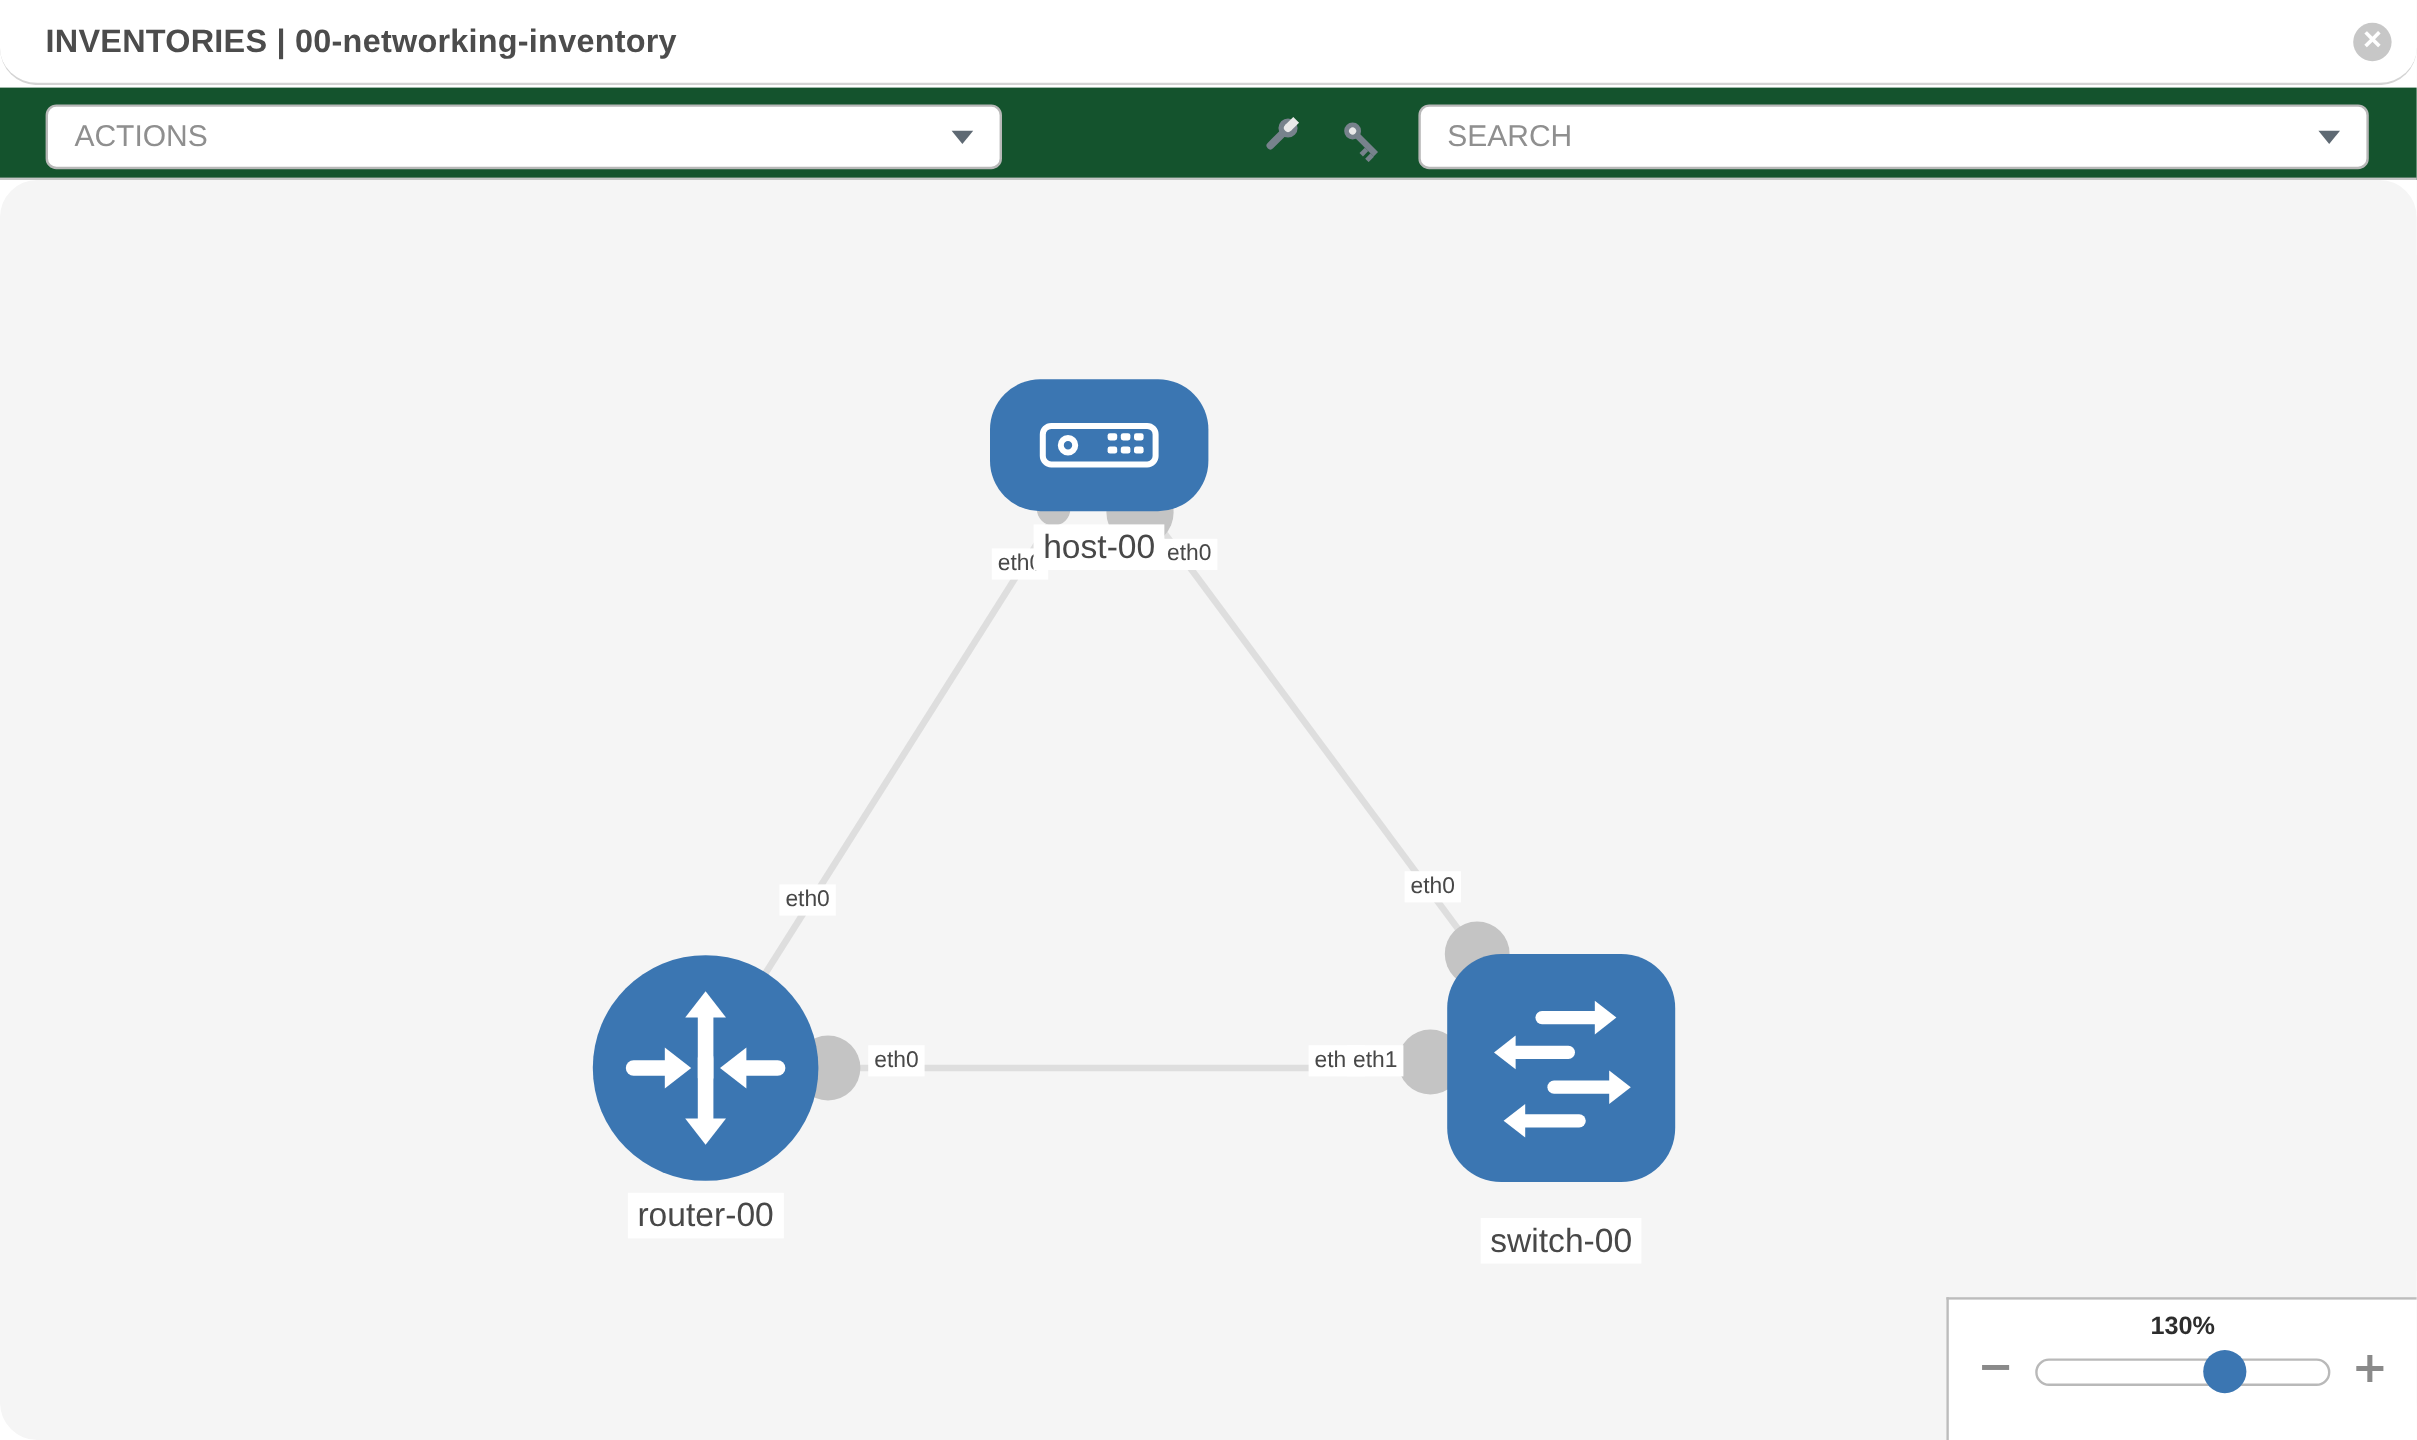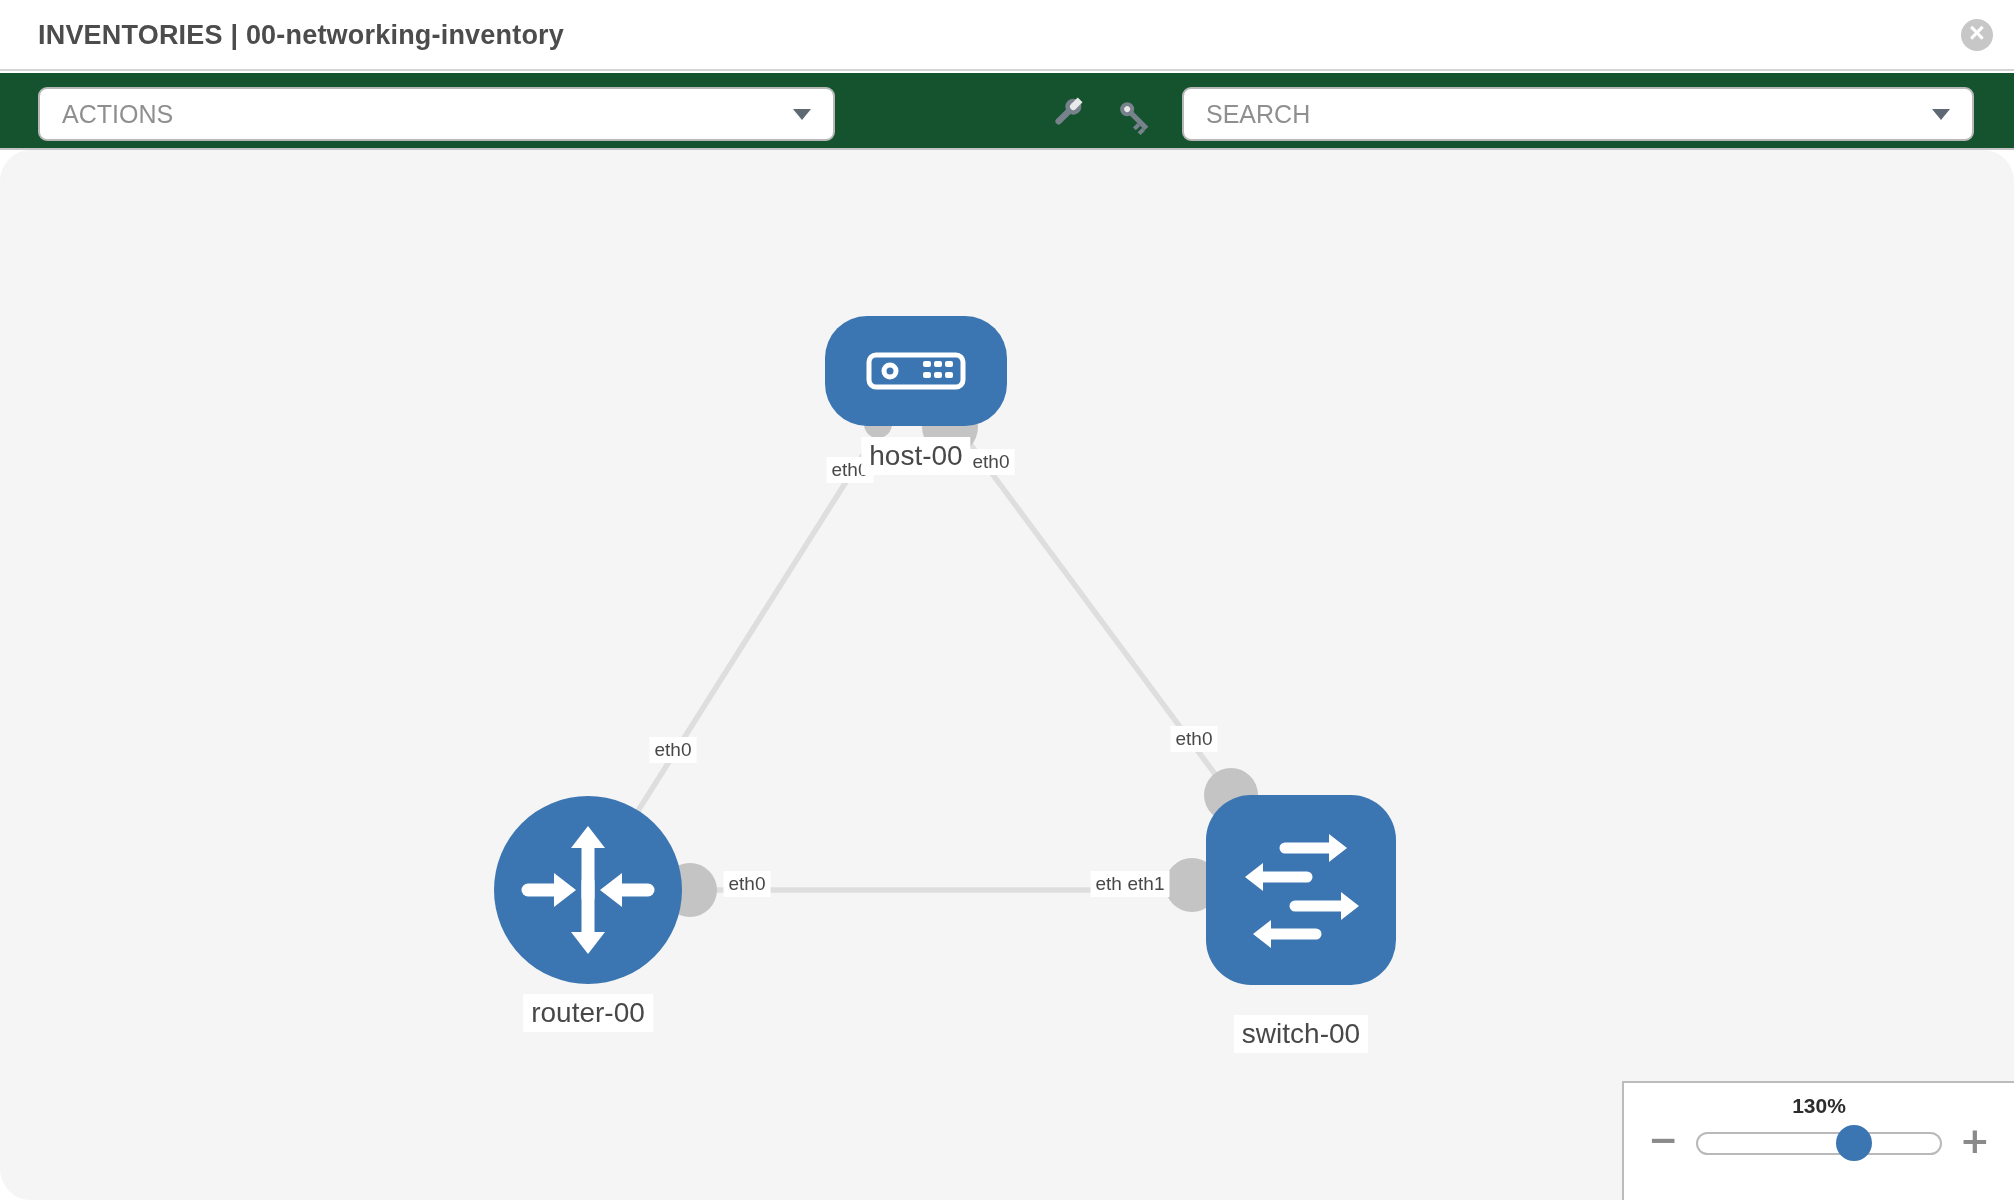--- a/index.html
+++ b/index.html
@@ -4,21 +4,21 @@
 <style>
   * { box-sizing: border-box; }
   html,body { margin:0; padding:0; }
   body {
     width:2014px; height:1200px; position:relative; overflow:hidden;
     font-family:"Liberation Sans", sans-serif; background:#ffffff;
   }
 
   
   .header { position:absolute; top:0; left:0; width:2014px; height:71px;
-            background:#ffffff; border-bottom:2px solid #d4d4d4; }
+            background:#ffffff; border-bottom:2px solid #d4d4d4;border-radius:31px; }
   .header-title { position:absolute; left:38px; top:50%; transform:translateY(-50%);
                   font-size:27px; font-weight:bold; color:#4c4c4c; letter-spacing:.2px; }
   .close-btn { position:absolute; right:21px; top:19px; width:32px; height:32px;
                border-radius:50%; background:#c7c7c7; cursor:pointer;
                display:flex; align-items:center; justify-content:center; }
   .close-btn span { color:#ffffff; font-size:27px; font-weight:bold; line-height:1;
                     margin-top:-3px; }
 
   
   .toolbar { position:absolute; top:73px; left:0; width:2014px; height:77px;

